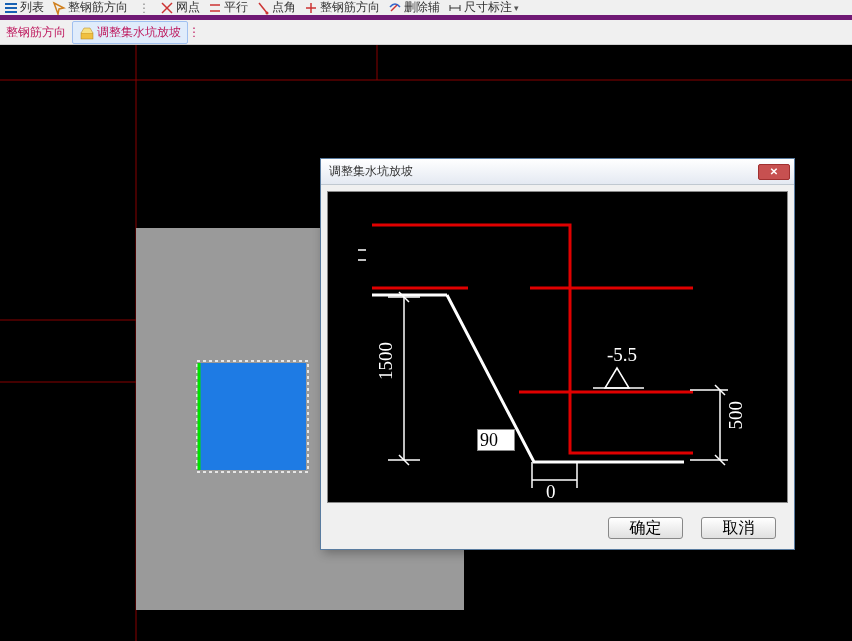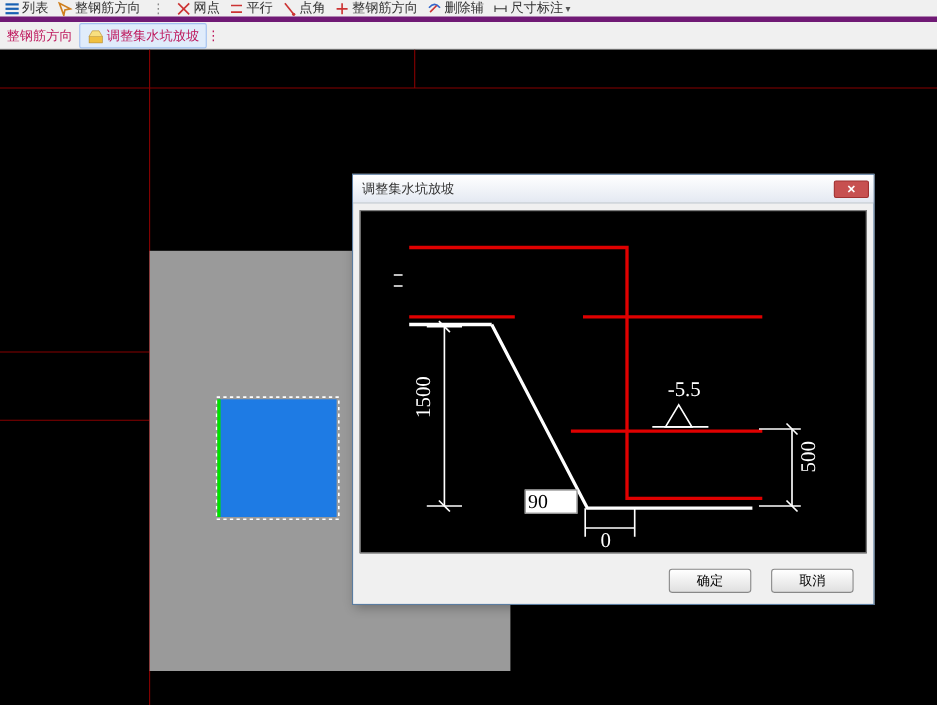--- a/index.html
+++ b/index.html
@@ -115,47 +115,46 @@
       color: #fff;
       font-family: "Times New Roman", serif;
       font-size: 19px;
     }
     .dim-label.vert {
       writing-mode: vertical-rl;
       transform: rotate(180deg);
     }
     .dim-input {
       position: absolute;
-      width: 48px;
+      width: 38px;
       height: 22px;
       background: #fff;
       color: #000;
       border: 1px solid #888;
       font-family: "Times New Roman", serif;
       font-size: 18px;
       text-align: left;
       padding: 0 2px;
-      margin-top: 16px;
     }
     .dialog-footer {
       height: 38px;
       display: flex;
       align-items: center;
       justify-content: flex-end;
       gap: 18px;
       padding-right: 18px;
     }
     .dlg-btn {
       width: 75px;
       height: 22px;
       background: linear-gradient(to bottom, #ffffff, #e0e0e0);
       border: 1px solid #888;
       border-radius: 3px;
       cursor: pointer;
-      font-size: 12px;
+      font-size: 16px;
       font-family: inherit;
     }
     .small-icon {
       display: inline-block;
       width: 14px;
       height: 14px;
     }
   </style>
 </head>
 <body>

